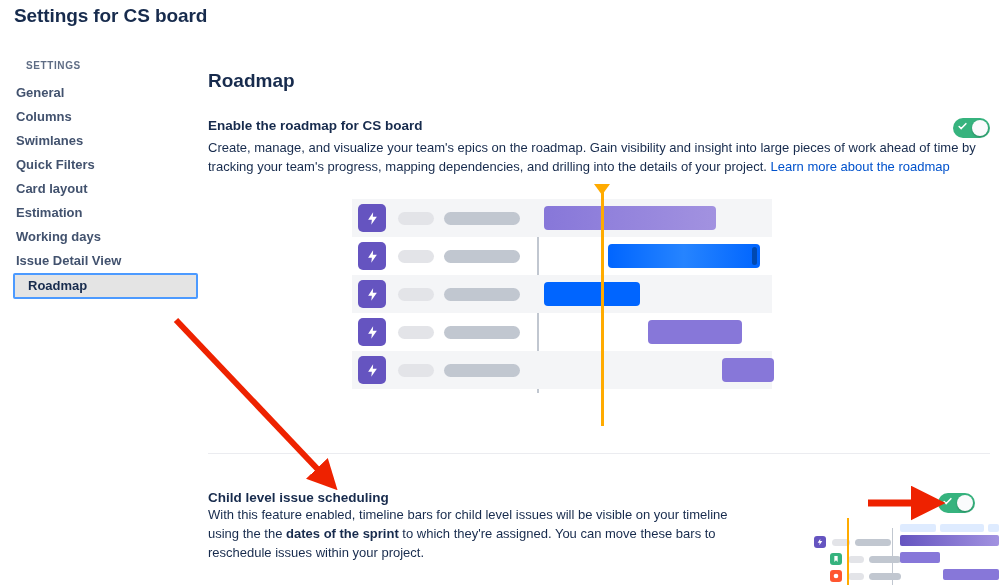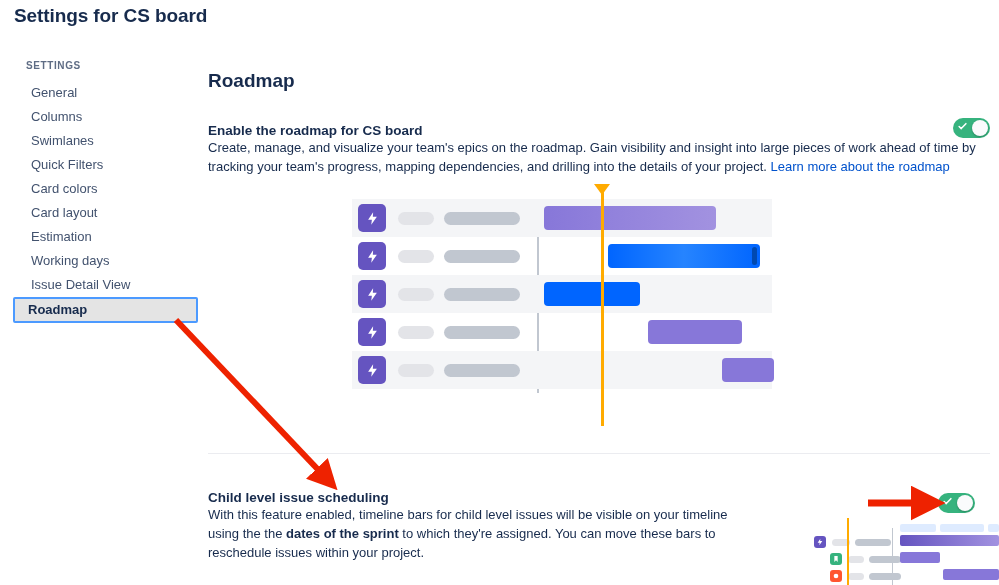--- a/index.html
+++ b/index.html
@@ -20,42 +20,43 @@
   }
 
   
   .sidebar { position: absolute; left: 0; top: 60px; width: 205px; }
   .sidebar-heading {
     font-size: 10px; font-weight: 700; color: #5e6c84;
     letter-spacing: 0.6px; padding: 0 0 0 26px; margin-bottom: 10px;
   }
   .sidebar-item {
     height: 24px; line-height: 24px;
-    padding-left: 31px;
+    padding-left: 16px;
     font-size: 13px; color: #42526e;
     cursor: pointer;
+    font-weight: bold;
   }
   .sidebar-item.link { color: #42526e; }
   .sidebar-item.selected {
     background: #e4e4e4;
     border: 2px solid #4c9aff;
     border-radius: 2px;
     margin: 0 7px 0 13px;
     padding-left: 13px;
     height: 26px; line-height: 22px;
     font-weight: 700; color: #172b4d;
   }
 
   
   .main { position: absolute; left: 208px; top: 70px; width: 782px; }
   .section-title {
     font-size: 19px; font-weight: 700; color: #172b4d; margin: 0 0 26px 0;
   }
   .row-head {
-    display: flex; align-items: flex-end; justify-content: space-between; gap: 28px;
+    display: flex; align-items: flex-start; justify-content: space-between; gap: 28px;
   }
   .sub-title {
     font-size: 13.5px; font-weight: 700; color: #172b4d;
   }
   .desc {
     font-size: 13px; color: #172b4d; line-height: 19px;
     margin-top: 0; max-width: 770px;
   }
   .desc b { font-weight: 700; }
   .link { color: #0052cc; text-decoration: none; cursor: pointer; }
@@ -153,21 +154,20 @@
 <div id="page">
 
   <div class="page-title">Settings for CS board</div>
 
   <div class="sidebar">
     <div class="sidebar-heading">SETTINGS</div>
     <div class="sidebar-item link">General</div>
     <div class="sidebar-item link">Columns</div>
     <div class="sidebar-item link">Swimlanes</div>
     <div class="sidebar-item link">Quick Filters</div>
-    <div class="sidebar-item link">Card colors</div>
     <div class="sidebar-item link">Card layout</div>
     <div class="sidebar-item link">Estimation</div>
     <div class="sidebar-item link">Working days</div>
     <div class="sidebar-item link">Issue Detail View</div>
     <div class="sidebar-item selected">Roadmap</div>
   </div>
 
   <div class="main">
     <div class="section-title">Roadmap</div>
 

